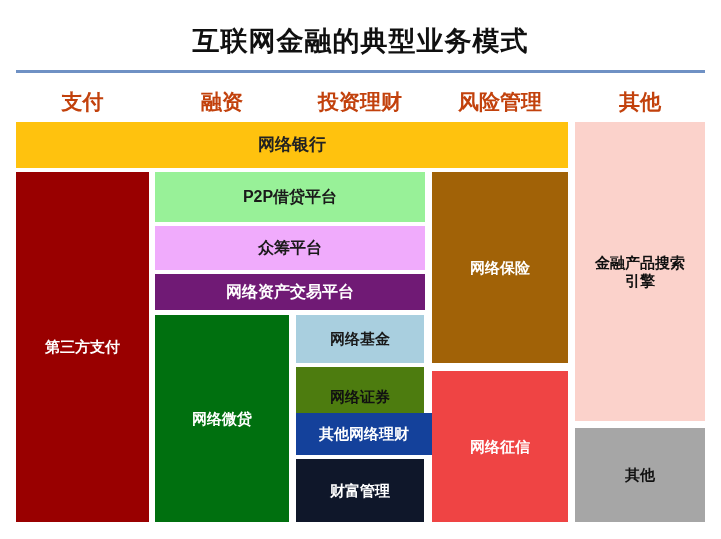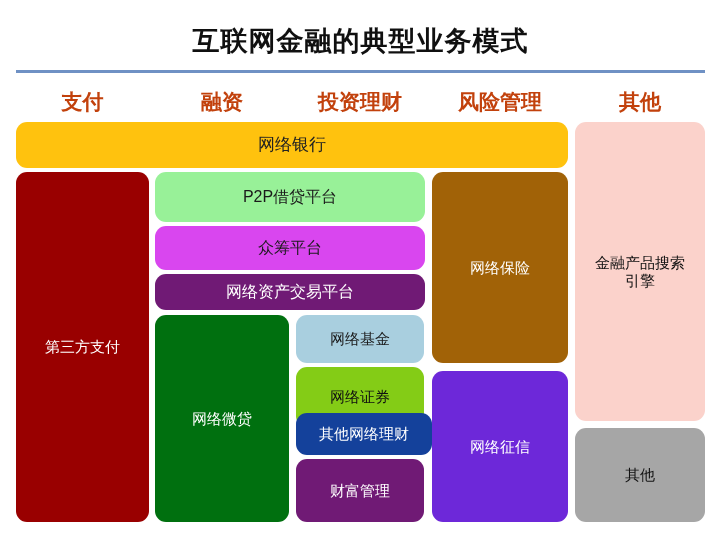--- a/index.html
+++ b/index.html
@@ -53,26 +53,25 @@
     color: #c2410c;
     white-space: nowrap;
   }
   
   .block {
     position: absolute;
     display: flex;
     align-items: center;
     justify-content: center;
     text-align: center;
-    font-weight: normal;
+    font-weight: bold;
     box-sizing: border-box;
     padding: 2px 4px;
     line-height: 1.2;
     white-space: pre-line;
-    border-radius: 11px;
   }
 </style>
 </head>
 <body>
 
 <div id="slide">
 
   <div class="title">互联网金融的典型业务模式</div>
 
   <div class="title-rule" style="background: rgb(111, 145, 196);"></div>
@@ -82,27 +81,27 @@
       <div class="col-header" style="left: 155px; width: 134px;">融资</div>
       <div class="col-header" style="left: 296px; width: 128px;">投资理财</div>
       <div class="col-header" style="left: 432px; width: 136px;">风险管理</div>
       <div class="col-header" style="left: 575px; width: 130px;">其他</div>
     </div>
 
   <div id="blocks">
       <div class="block" style="left: 16px; top: 122px; width: 552px; height: 46px; background: rgb(255, 194, 14); color: rgb(34, 34, 34); font-size: 17px;">网络银行</div>
       <div class="block" style="left: 16px; top: 172px; width: 133px; height: 350px; background: rgb(153, 0, 0); color: rgb(255, 255, 255); font-size: 15px;">第三方支付</div>
       <div class="block" style="left: 155px; top: 172px; width: 270px; height: 50px; background: rgb(152, 241, 152); color: rgb(26, 26, 26); font-size: 16px;">P2P借贷平台</div>
-      <div class="block" style="left: 155px; top: 226px; width: 270px; height: 44px; background: #d946ef; color: rgb(26, 26, 26); font-size: 16px; text-align: right;">众筹平台</div>
+      <div class="block" style="left: 155px; top: 226px; width: 270px; height: 44px; background: #f0abfc; color: rgb(26, 26, 26); font-size: 16px; text-align: right;">众筹平台</div>
       <div class="block" style="left: 155px; top: 274px; width: 270px; height: 36px; background: #701a75; color: rgb(255, 255, 255); font-size: 16px;">网络资产交易平台</div>
       <div class="block" style="left: 155px; top: 315px; width: 134px; height: 207px; background: rgb(0, 112, 15); color: rgb(255, 255, 255); font-size: 15px;">网络微贷</div>
       <div class="block" style="left: 296px; top: 315px; width: 128px; height: 48px; background: rgb(169, 207, 223); color: rgb(26, 26, 26); font-size: 15px;">网络基金</div>
-      <div class="block" style="left: 296px; top: 367px; width: 128px; height: 60px; background: #84cc16; color: rgb(17, 17, 17); font-size: 15px;">网络证券</div>
+      <div class="block" style="left: 296px; top: 367px; width: 128px; height: 60px; background: #4d7c0f; color: rgb(17, 17, 17); font-size: 15px;">网络证券</div>
       <div class="block" style="left: 296px; top: 413px; width: 136px; height: 42px; background: rgb(20, 65, 155); color: rgb(255, 255, 255); font-size: 15px;">其他网络理财</div>
-      <div class="block" style="left: 296px; top: 459px; width: 128px; height: 63px; background: #701a75; color: rgb(255, 255, 255); font-size: 15px;">财富管理</div>
+      <div class="block" style="left: 296px; top: 459px; width: 128px; height: 63px; background: #0f172a; color: rgb(255, 255, 255); font-size: 15px;">财富管理</div>
       <div class="block" style="left: 432px; top: 172px; width: 136px; height: 191px; background: #a16207; color: rgb(255, 255, 255); font-size: 15px;">网络保险</div>
-      <div class="block" style="left: 432px; top: 371px; width: 136px; height: 151px; background: #6d28d9; color: rgb(255, 255, 255); font-size: 15px;">网络征信</div>
+      <div class="block" style="left: 432px; top: 371px; width: 136px; height: 151px; background: #ef4444; color: rgb(255, 255, 255); font-size: 15px;">网络征信</div>
       <div class="block" style="left: 575px; top: 122px; width: 130px; height: 299px; background: rgb(251, 210, 203); color: rgb(17, 17, 17); font-size: 15px;">金融产品搜索
 引擎</div>
       <div class="block" style="left: 575px; top: 428px; width: 130px; height: 94px; background: rgb(166, 166, 166); color: rgb(17, 17, 17); font-size: 15px;">其他</div>
     </div>
 
 </div>
 
 </body></html>

